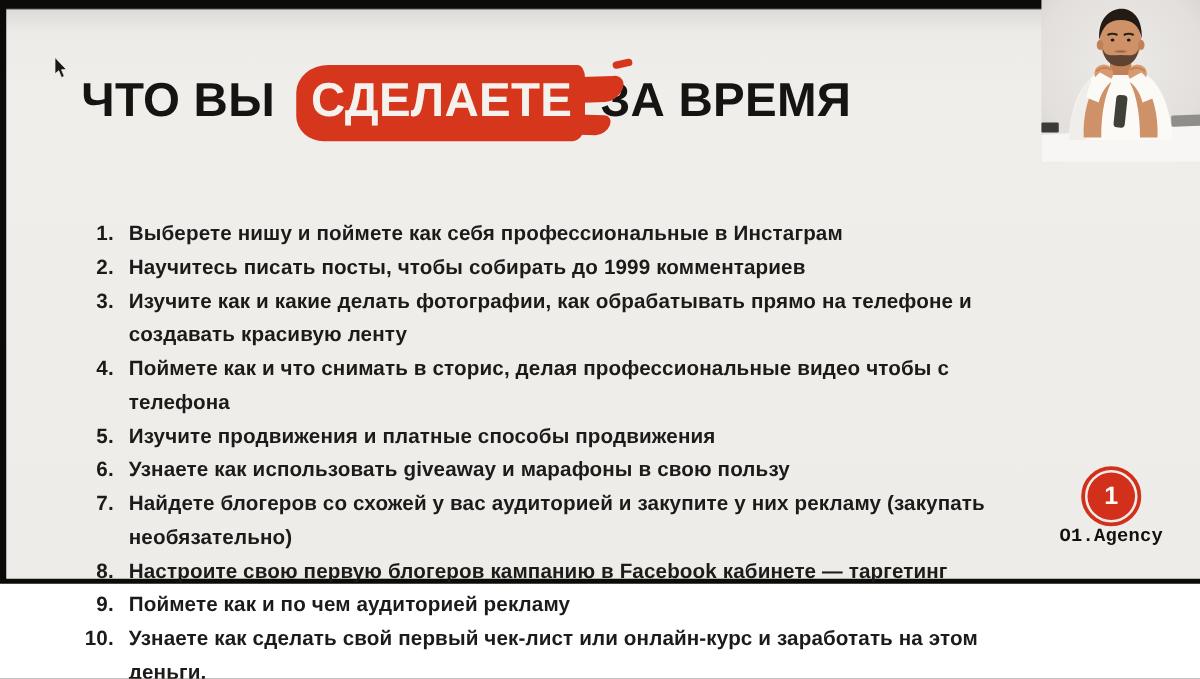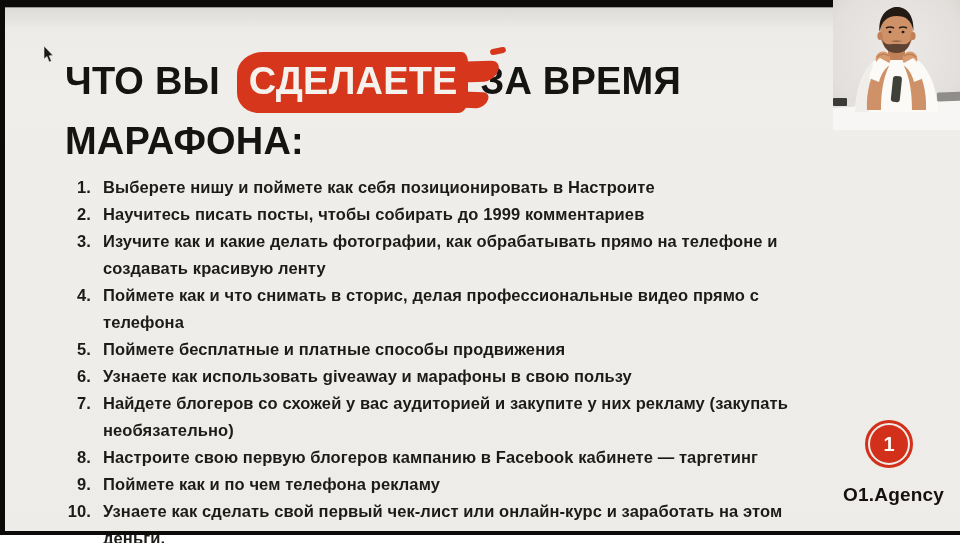--- a/index.html
+++ b/index.html
@@ -1,21 +1,21 @@
 <!DOCTYPE html>
 <html><head>
 <meta charset="utf-8">
 <style>
   * { margin: 0; padding: 0; box-sizing: border-box; }
   html, body { width: 960px; height: 543px; overflow: hidden; }
   body { font-family: "Liberation Sans", "DejaVu Sans", sans-serif; }
 
   .stage {
     position: relative;
-    width: 960px; height: 535px;
+    width: 960px; height: 467px;
     background: #0c0b09;
   }
 
   
   .slide {
     position: absolute;
     left: 5px; top: 7px; right: 0; bottom: 4px;
     background: linear-gradient(180deg, #dddbd7 0%, #ecebe7 4%, #f0eeea 14%, #efedea 60%, #eeece9 100%);
     border-top: 1px solid #9a9894;
   }
@@ -97,82 +97,82 @@
     border: 3px solid #d2301b; border-radius: 50%;
     display: flex; align-items: center; justify-content: center;
   }
   .logo .badge {
     width: 38px; height: 38px; border-radius: 50%;
     background: #d2301b; color: #fdfbf8;
     font-weight: bold; font-size: 20px;
     display: flex; align-items: center; justify-content: center;
   }
   .logo .label {
-    margin-top: 16px;
-    font-weight: bold; font-size: 19px; color: #14100d;
+    margin-top: 0;
+    font-weight: bold; font-size: 15px; color: #14100d;
     letter-spacing: 0.2px;
+    font-family: Liberation Mono, monospace;
   }
 </style>
 </head>
 <body>
 
 <div class="stage">
   <div class="slide">
 
     <div class="cursor">
       <svg width="12" height="18" viewBox="0 0 12 18">
         <path d="M1 0 L1 13 L4 10.5 L6.2 16 L8.4 15 L6.2 9.8 L10 9.5 Z" fill="#1a1916" stroke="#efedea" stroke-width="0.6"></path>
       </svg>
     </div>
 
     <div class="title">
       <div>
         <span>ЧТО ВЫ</span>
         <span class="hl"><span class="fleck"></span><span>СДЕЛАЕТЕ</span></span>
         <span>ЗА ВРЕМЯ</span>
       </div>
-      <div>МАРАФОНА:</div>
     </div>
 
     <ol class="list">
       <li>
           <span class="num">1.</span>
-          <span class="txt">Выберете нишу и поймете как себя позиционировать в Настроите</span>
+          <span class="txt">Выберете нишу и поймете как себя профессиональные в Инстаграм</span>
         </li>
       <li>
           <span class="num">2.</span>
           <span class="txt">Научитесь писать посты, чтобы собирать до 1999 комментариев</span>
         </li>
       <li>
           <span class="num">3.</span>
           <span class="txt">Изучите как и какие делать фотографии, как обрабатывать прямо на телефоне и создавать красивую ленту</span>
         </li>
       <li>
           <span class="num">4.</span>
-          <span class="txt">Поймете как и что снимать в сторис, делая профессиональные видео прямо с телефона</span>
+          <span class="txt">Поймете как и что снимать в сторис, делая профессиональные видео чтобы с телефона</span>
         </li>
       <li>
           <span class="num">5.</span>
-          <span class="txt">Поймете бесплатные и платные способы продвижения</span>
+          <span class="txt">Изучите продвижения и платные способы продвижения</span>
         </li>
       <li>
           <span class="num">6.</span>
           <span class="txt">Узнаете как использовать giveaway и марафоны в свою пользу</span>
         </li>
       <li>
           <span class="num">7.</span>
           <span class="txt">Найдете блогеров со схожей у вас аудиторией и закупите у них рекламу (закупать необязательно)</span>
         </li>
       <li>
           <span class="num">8.</span>
           <span class="txt">Настроите свою первую блогеров кампанию в Facebook кабинете — таргетинг</span>
         </li>
       <li>
           <span class="num">9.</span>
-          <span class="txt">Поймете как и по чем телефона рекламу</span>
+          <span class="txt">Поймете как и по чем аудиторией рекламу</span>
         </li>
       <li>
           <span class="num">10.</span>
           <span class="txt">Узнаете как сделать свой первый чек-лист или онлайн-курс и заработать на этом деньги,</span>
         </li>
     </ol>
 
     <div class="logo">
       <div class="badge-ring">
         <div class="badge">1</div>

